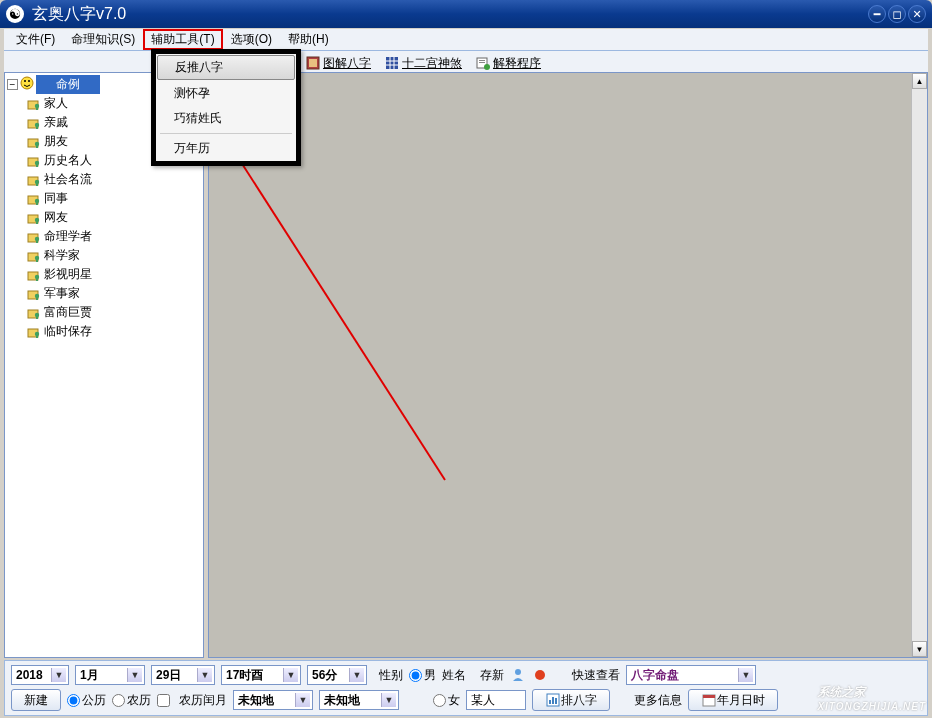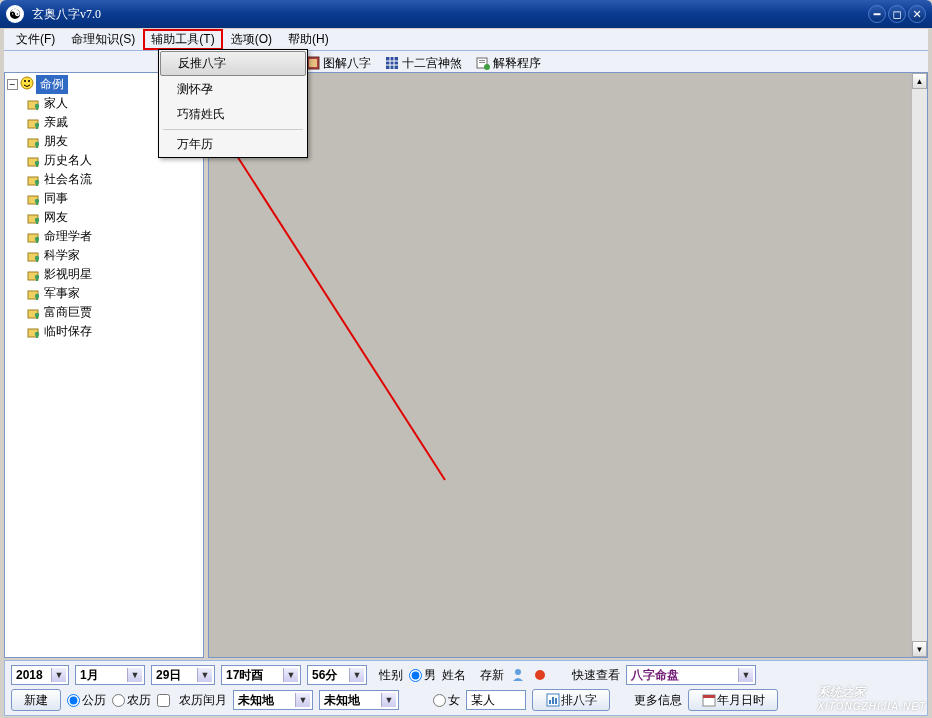--- a/index.html
+++ b/index.html
@@ -1,46 +1,46 @@
 <!DOCTYPE html>
 <html><head>
 <meta charset="utf-8">
 <style>
 * { box-sizing: border-box; margin: 0; padding: 0; font-family: "Microsoft YaHei", SimSun, sans-serif; font-size: 12px; }
 body { width: 932px; height: 718px; background: #d4d0c8; overflow: hidden; position: relative; }
 
 
 .titlebar { height: 28px; background: linear-gradient(to bottom, #2a5aaf 0%, #0a3a8f 50%, #05307a 100%); display: flex; align-items: center; padding: 0 6px; border-radius: 6px 6px 0 0; }
 .titlebar-icon { width: 18px; height: 18px; background: #fff; border-radius: 50%; margin-right: 8px; display: flex; align-items: center; justify-content: center; font-size: 14px; }
-.titlebar-title { color: #fff; font-size: 12px; flex: 1; font-family: Liberation Serif, serif; }
+.titlebar-title { color: #fff; font-size: 16px; flex: 1; }
 .titlebar-btns { display: flex; gap: 2px; }
 .titlebar-btn { width: 18px; height: 18px; background: linear-gradient(#2a5aaf,#05307a); border: 1px solid #4a7acf; border-radius: 50%; display: flex; align-items: center; justify-content: center; color: #fff; font-size: 11px; cursor: pointer; }
 
 
 .menubar { height: 22px; background: #eef2f8; border-bottom: 1px solid #9cb8e0; display: flex; align-items: center; padding: 0 4px; margin: 1px 4px 0 4px; }
 .menuitem { padding: 2px 8px; cursor: pointer; }
 .menuitem.highlighted { border: 2px solid #e00000; padding: 0 6px; }
 
 
 .toolbar { height: 24px; background: #eef2f8; display: flex; align-items: center; padding: 0 10px; margin: 0 4px; gap: 2px; }
-.toolbtn { padding: 14px 6px; display: flex; align-items: center; gap: 3px; cursor: pointer; }
+.toolbtn { padding: 14px 6px; display: flex; align-items: center; gap: 3px; cursor: pointer; text-decoration: underline; }
 .toolicon { width: 14px; height: 14px; display: inline-block; }
 
 
-.dropdown { position: absolute; left: 158px; top: 49px; width: 150px; background: #f5f5f5; border: 1px solid #000000; box-shadow: 2px 2px 4px rgba(0,0,0,0.3); z-index: 100; }
+.dropdown { position: absolute; left: 151px; top: 49px; width: 150px; background: #f5f5f5; border: 5px solid #000000; box-shadow: 2px 2px 4px rgba(0,0,0,0.3); z-index: 100; }
 .dropdown-item { padding: 4px 18px; cursor: pointer; }
 .dropdown-item.selected { background: linear-gradient(to bottom, #f0f0f0 0%, #d8d8d8 100%); border: 1px solid #888; margin: 1px; padding: 3px 17px; border-radius: 2px; }
 .dropdown-sep { height: 1px; background: #ccc; margin: 2px 4px; }
 
 
 .mainarea { position: absolute; top: 72px; left: 4px; right: 4px; bottom: 60px; display: flex; }
 .treeview { width: 200px; background: #fff; border: 1px solid #7a96c8; overflow: auto; padding: 2px; }
 .tree-root { display: flex; align-items: center; gap: 2px; }
 .tree-root .expand { width: 11px; height: 11px; border: 1px solid #888; display: flex; align-items: center; justify-content: center; font-size: 10px; line-height: 1; }
-.tree-root-label { background: #316ac5; color: #fff; padding: 1px 4px; }
+.tree-root-label { background: #316ac5; color: #fff; padding: 1px 20px; }
 .tree-children { margin-left: 20px; }
 .tree-item { display: flex; align-items: center; gap: 3px; padding: 1px 0; cursor: pointer; }
 .tree-icon { width: 14px; height: 14px; display: inline-block; }
 .tree-icon svg { width: 14px; height: 14px; }
 
 .contentpane { flex: 1; background: #c0beb6; border: 1px solid #7a96c8; margin-left: 4px; position: relative; }
 .scrollbar-v { position: absolute; right: 0; top: 0; bottom: 0; width: 16px; background: #e8e8e8; border-left: 1px solid #bbb; }
 .scroll-arrow { height: 16px; background: linear-gradient(#fff,#ddd); border: 1px solid #aaa; display: flex; align-items: center; justify-content: center; font-size: 8px; }
 
 

